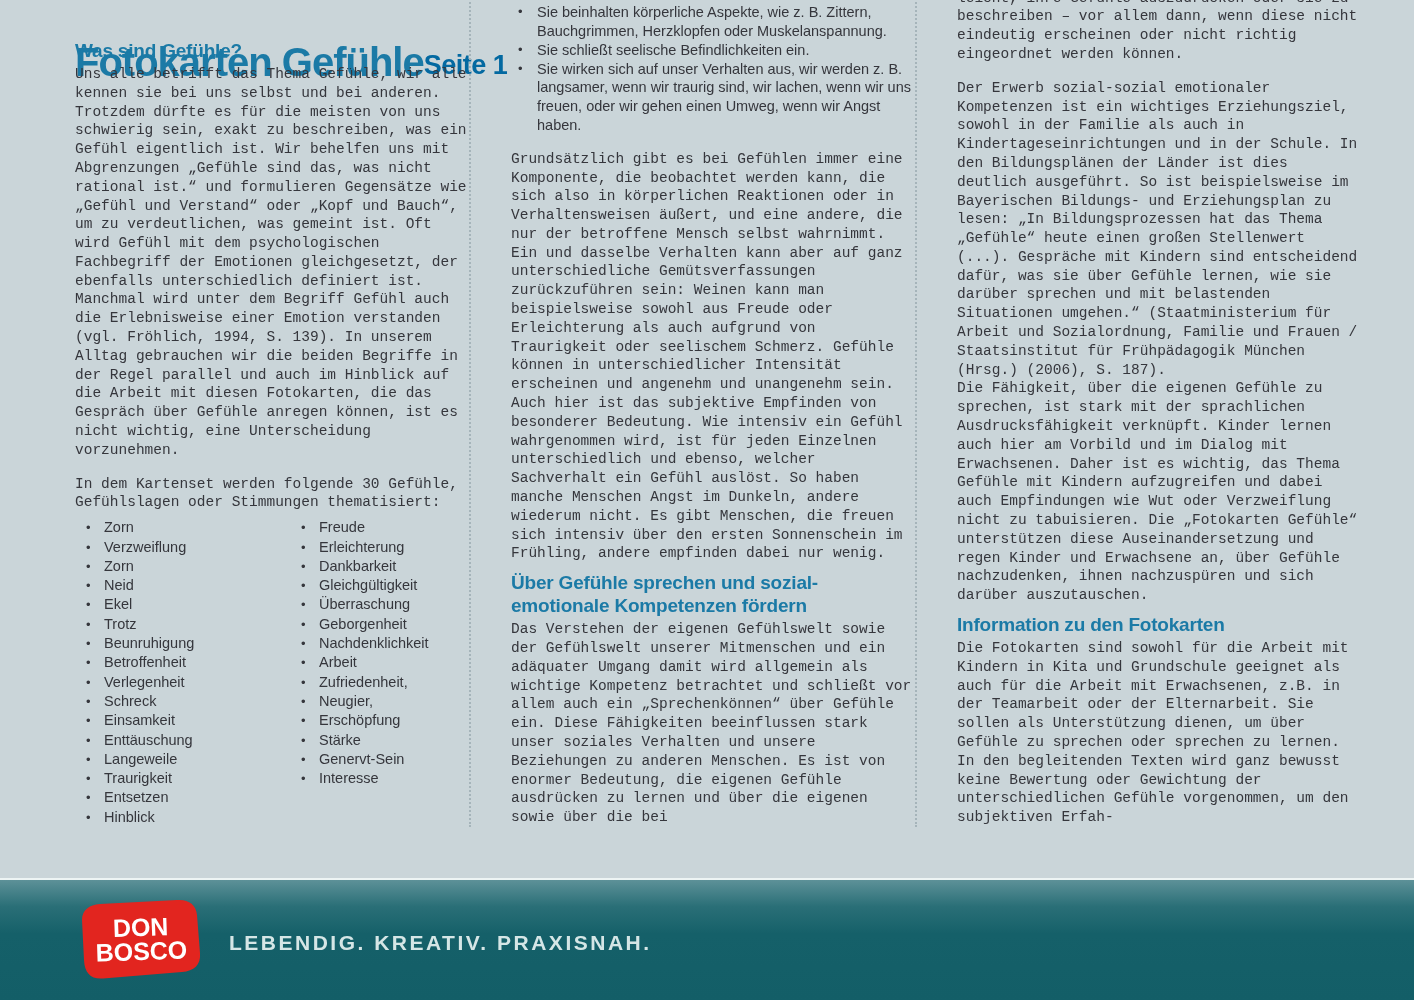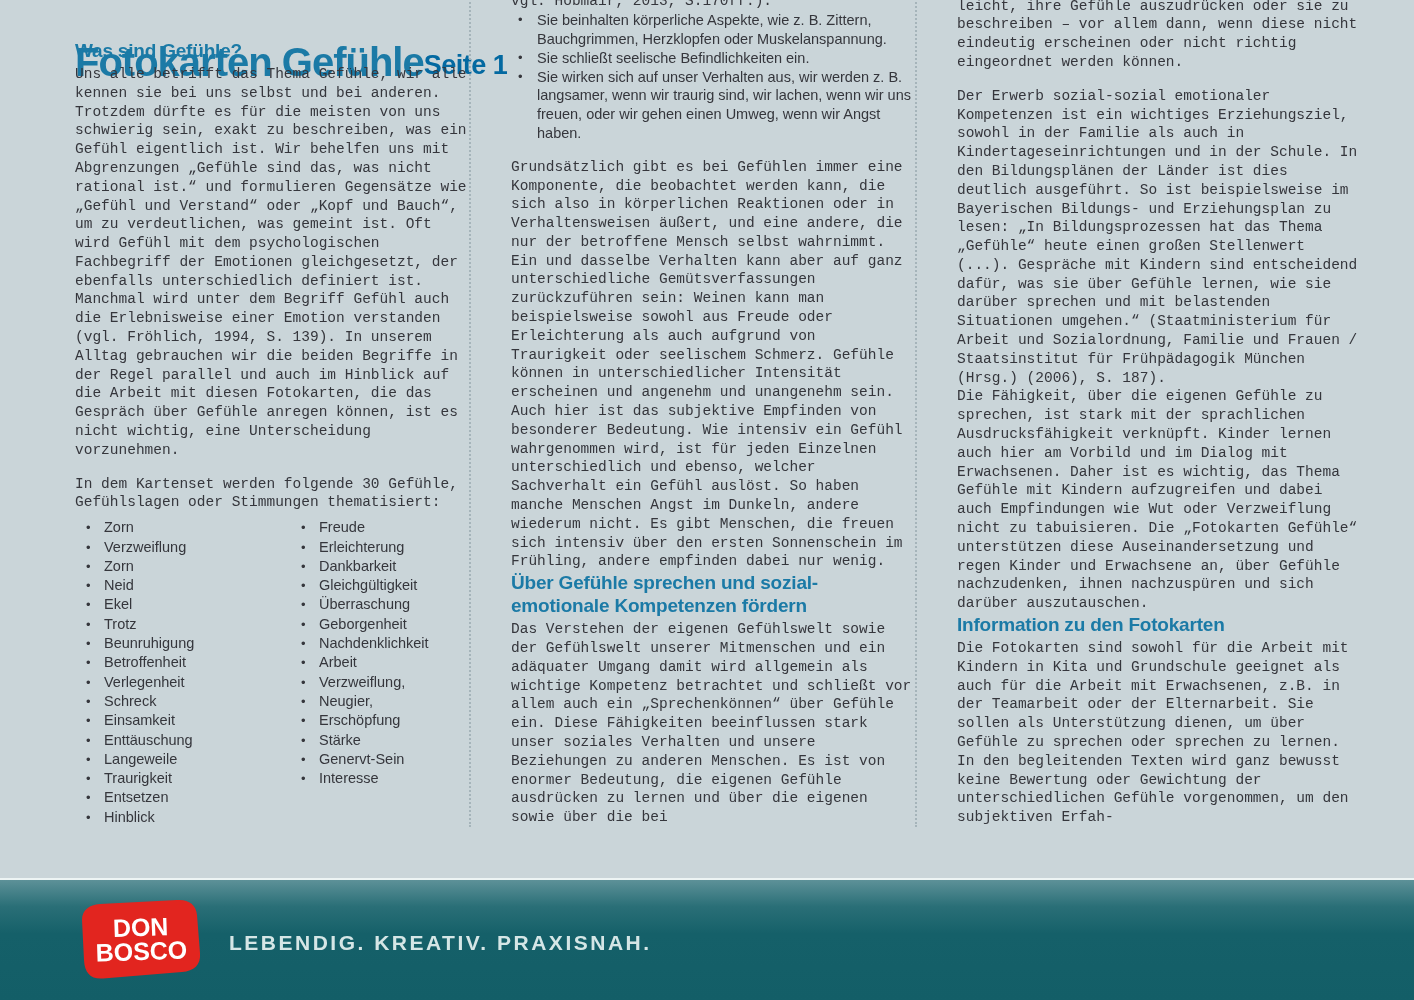--- a/index.html
+++ b/index.html
@@ -32,21 +32,21 @@
   .col-1{width:392px;flex:none;}
   .col-2,.col-3{
     width:444px;flex:none;box-sizing:border-box;
     border-left:2px dotted #a5b4ba;
     padding-left:40px;margin-left:2px;
   }
   h2.sub{
     margin:0 0 3px 0;color:#1b7aa6;font-size:19px;font-weight:700;line-height:23px;
     letter-spacing:-0.2px;
   }
-  h2.sub-mid{margin-top:0;}
+  h2.sub-mid{margin-top:8px;}
   
   .feelings{display:flex;margin-top:6px;}
   ul.plain{list-style:none;margin:0;padding:0;}
   .feel-left{width:215px;flex:none;}
   .feel-right{flex:1;}
   ul.plain li{display:flex;line-height:19.3px;}
   .b{
     flex:none;width:18px;padding-left:11px;box-sizing:content-box;
     font-size:13px;
   }
@@ -186,21 +186,21 @@
           <li>
               <span class="b">•</span>
               <span>Nachdenklichkeit</span>
             </li>
           <li>
               <span class="b">•</span>
               <span>Arbeit</span>
             </li>
           <li>
               <span class="b">•</span>
-              <span>Verzweiflung,</span>
+              <span>Zufriedenheit,</span>
             </li>
           <li>
               <span class="b">•</span>
               <span>Neugier,</span>
             </li>
           <li>
               <span class="b">•</span>
               <span>Erschöpfung</span>
             </li>
           <li>

